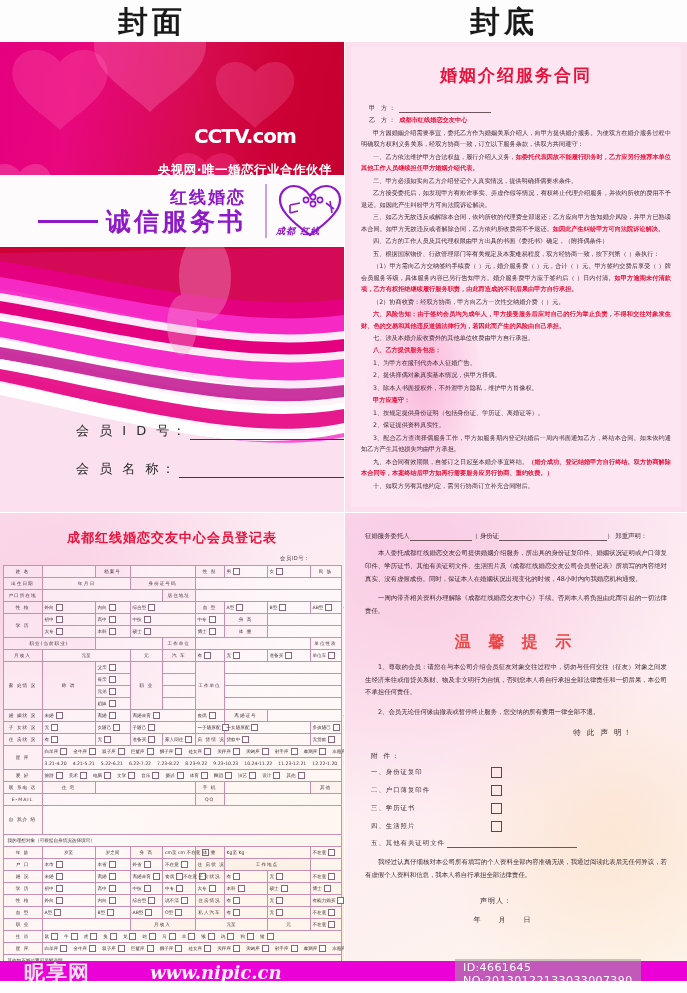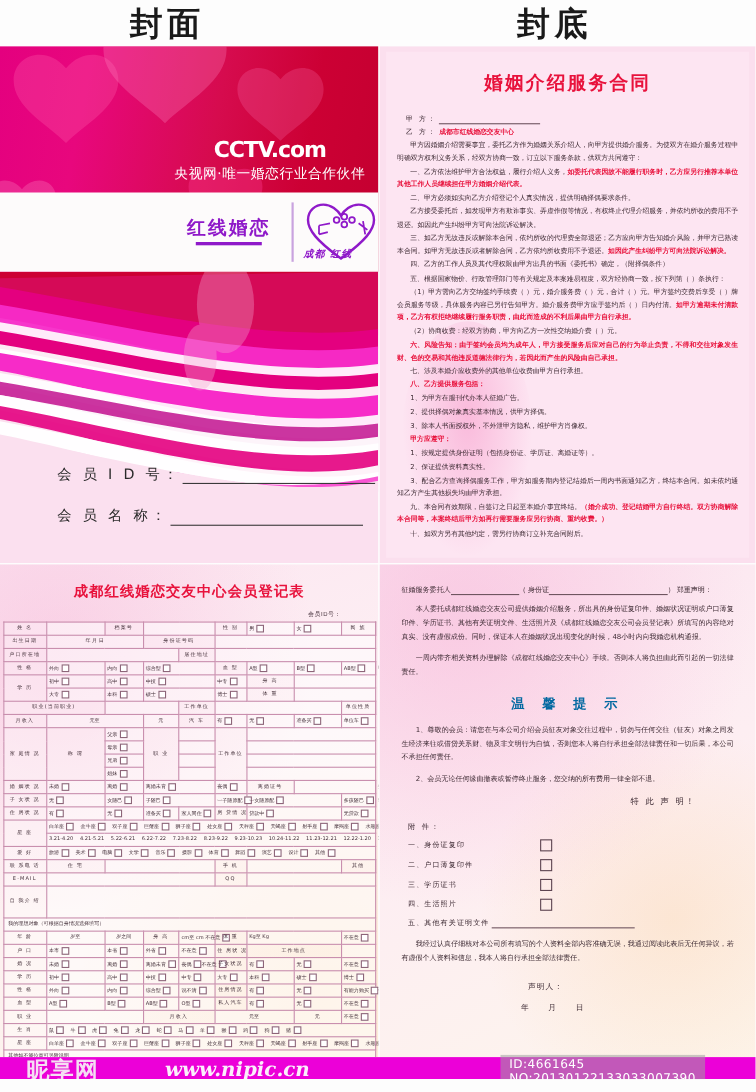--- a/index.html
+++ b/index.html
@@ -43,21 +43,21 @@
 
   .cctv-wrap{
     position:absolute;right:12px;top:84px;text-align:center;color:#fff;
   }
   .cctv-logo{
     font-family:"DejaVu Sans","Liberation Sans",sans-serif;
     font-size:20px;font-weight:700;letter-spacing:-1px;color:#fff;
     line-height:1;
   }
   .cctv-sub{
-    font-size:12.5px;font-weight:400;color:#fff;margin-top:4px;letter-spacing:0.5px;
+    font-size:12.5px;font-weight:700;color:#fff;margin-top:16px;letter-spacing:0.5px;
     font-family:"DejaVu Sans","Liberation Sans",sans-serif;
   }
 
   .cover-white{
     position:absolute;left:0;top:133px;width:100%;height:72px;
     background:#fdfbfb;
     display:flex;align-items:center;justify-content:flex-end;
   }
   .title-block{display:flex;align-items:center;padding-right:0;}
   .title-texts{text-align:right;padding-right:10px;}
@@ -75,21 +75,21 @@
   .logo-mark{width:68px;height:56px;position:relative;}
   .logo-cn{
     position:absolute;bottom:1px;left:0;width:100%;text-align:left;
     font-size:9px;font-weight:700;color:#8f19c9;letter-spacing:1px;
     font-family:"DejaVu Sans","Liberation Sans",sans-serif;
     font-style:italic;
   }
 
   .wave-area{position:absolute;left:0;top:205px;width:100%;height:265px;overflow:hidden;}
 
-  .cover-fields{position:absolute;left:0;top:380px;width:100%;}
+  .cover-fields{position:absolute;left:0;top:380px;width:100%;padding-left:24px;}
   .field-row{
     display:flex;align-items:flex-end;margin:0 0 20px 52px;
   }
   .field-label{
     font-size:13px;color:#2a2a2a;letter-spacing:3px;white-space:nowrap;
     font-family:"DejaVu Sans","Liberation Sans",sans-serif;
   }
   .field-line{width:175px;border-bottom:1.3px solid #3a3a3a;height:14px;margin-left:2px;}
 
   
@@ -172,21 +172,21 @@
   }
   .d-body{position:relative;z-index:2;padding:18px 20px 0 20px;}
   .d-line{
     font-size:6.4px;line-height:2.0;color:#3d2a33;
     font-family:"DejaVu Sans","Liberation Sans",sans-serif;text-align:justify;
   }
   .d-line.ind{text-indent:13px;}
   .d-decl-row{display:flex;align-items:flex-end;font-size:6.4px;color:#3d2a33;}
   .d-ul{border-bottom:.8px solid #6f5560;height:9px;}
   .tip-title{
-    text-align:center;font-size:12px;font-weight:700;color:#0369a1;letter-spacing:6px;
+    text-align:center;font-size:16px;font-weight:700;color:#ef4444;letter-spacing:6px;
     margin:14px 0 8px;font-family:"DejaVu Sans","Liberation Sans",sans-serif;
   }
   .tip-foot{text-align:right;font-size:7.5px;color:#3d2a33;letter-spacing:2px;margin-top:10px;padding-right:34px;}
   .att-title{font-size:6.6px;color:#3d2a33;letter-spacing:2px;margin:14px 0 6px 6px;}
   .att-row{display:flex;align-items:center;margin:0 0 7px 6px;font-size:6.4px;color:#3d2a33;}
   .att-name{width:120px;letter-spacing:1px;}
   .att-box{width:9px;height:9px;border:.9px solid #5d4450;background:transparent;}
   .att-ul{flex:1;border-bottom:.8px solid #6f5560;height:8px;margin-left:2px;max-width:130px;}
   .d-tail{margin-top:8px;}
   .sign-name{text-align:center;font-size:7px;color:#3d2a33;letter-spacing:1px;margin-top:14px;padding-right:40px;}
@@ -261,20 +261,21 @@
         <div class="cctv-sub">央视网·唯一婚恋行业合作伙伴</div>
       </div>
     </div>
 
     <div class="cover-white">
       <div class="title-block">
         <div class="title-texts">
           <div class="t-small">红线婚恋</div>
           <div class="t-big-row">
             <div class="t-rule"></div>
+            <div class="t-big">诚信服务书</div>
           </div>
         </div>
         <div class="logo-sep"></div>
         <div class="logo-mark">
           <svg width="68" height="56" viewBox="0 0 68 56">
             <path d="M34,52 C12,36 4,26 4,17 C4,8 11,3 18,3 C25,3 31,8 34,13 C37,8 43,3 50,3 C57,3 64,8 64,17 C64,26 56,36 34,52 Z" fill="none" stroke="#8f19c9" stroke-width="2.2"></path>
             <g stroke="#8f19c9" stroke-width="1.6" fill="none">
               <circle cx="30" cy="17" r="2.6"></circle>
                 <circle cx="37" cy="14" r="2.6"></circle>
               <circle cx="44" cy="17" r="2.6"></circle>

